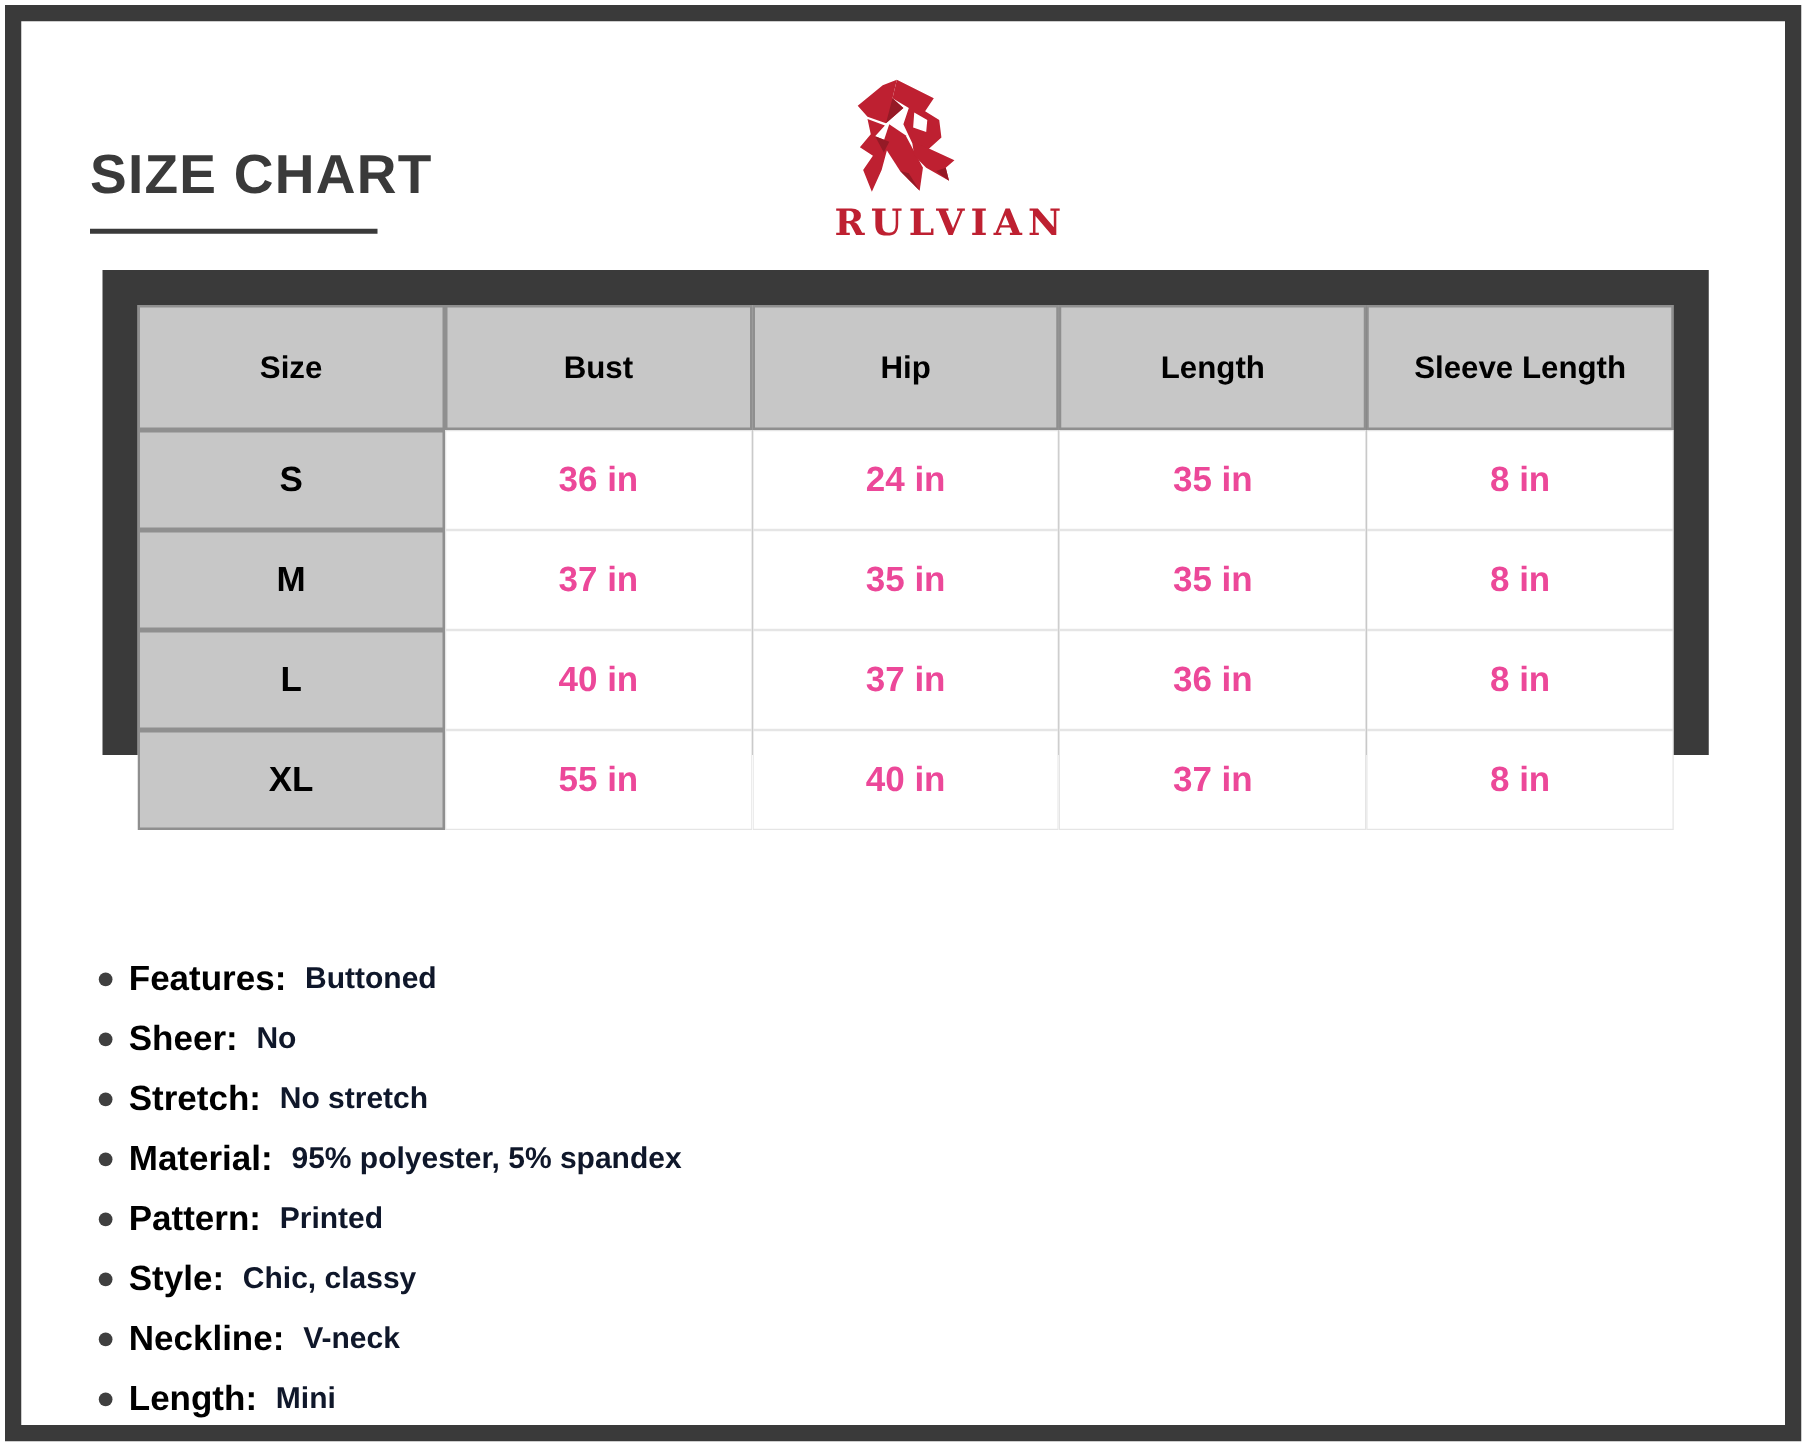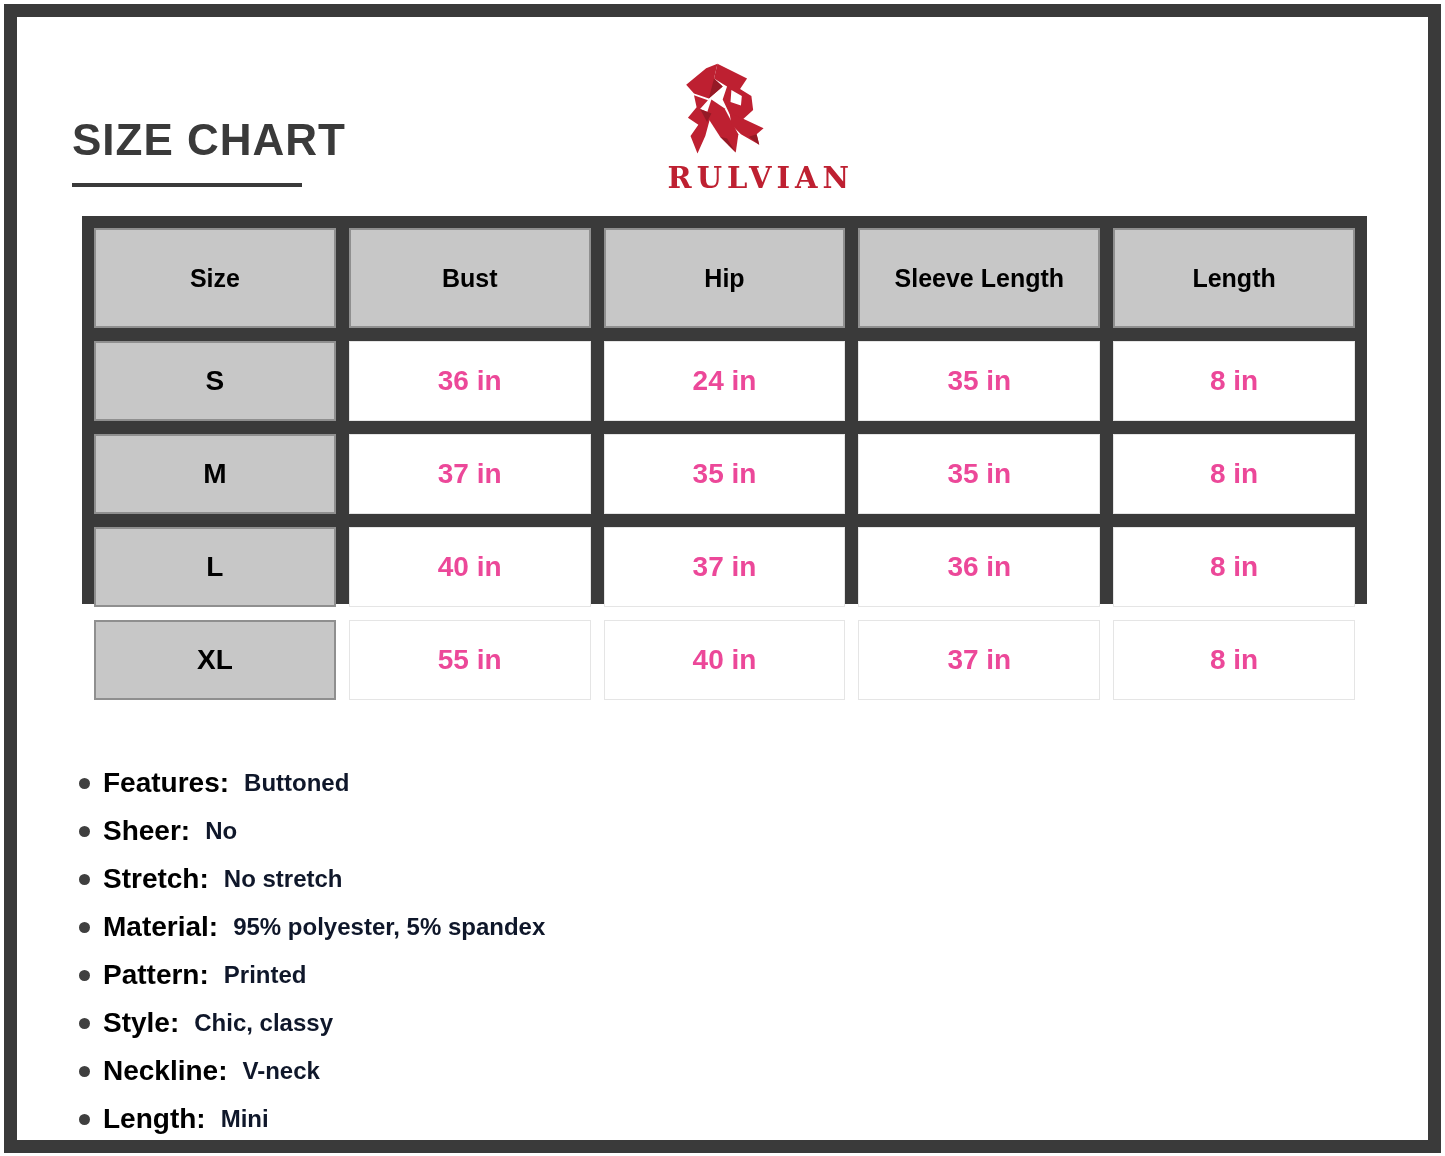--- a/index.html
+++ b/index.html
@@ -29,21 +29,21 @@
     font-family:"DejaVu Serif", serif; font-weight:bold;
     font-size:29px; letter-spacing:5px; color:var(--accent,#be2031);
   }
 
   
   .size-table {
     position:absolute; left:65px; top:199px; width:1285px; height:388px;
     background:var(--frame,#3a3a3a);
     display:grid; grid-template-columns:repeat(5,1fr);
     grid-template-rows:100px 80px 80px 80px 80px;
-    gap:13px; padding:12px;
+    padding:28px;
   }
   .cell { display:flex; align-items:center; justify-content:center; }
   .cell.hd {
     background:#c7c7c7; color:#000; font-weight:bold; font-size:25px;
     box-shadow: inset 0 0 0 2px rgba(0,0,0,0.28);
   }
   .cell.val {
     background:#ffffff; color:#ec4899; font-weight:bold; font-size:28px;
     box-shadow: inset 0 0 0 1px rgba(0,0,0,0.10);
   }
@@ -83,22 +83,22 @@
       <path fill="var(--accent-dark,#951a26)" d="M30,61 L43,66 L38,76 Z"></path>
       <path fill="var(--accent-dark,#951a26)" d="M71,111 L53,93 L61,95 Z"></path>
     </svg>
     <span class="brand-name">RULVIAN</span>
   </div>
 
   <div class="size-table">
       <div class="cell hd">Size</div>
       <div class="cell hd">Bust</div>
       <div class="cell hd">Hip</div>
+      <div class="cell hd">Length</div>
       <div class="cell hd">Sleeve Length</div>
-      <div class="cell hd">Length</div>
       <div class="cell hd row-hd">S</div>
       <div class="cell val">36 in</div>
       <div class="cell val">24 in</div>
       <div class="cell val">35 in</div>
       <div class="cell val">8 in</div>
       <div class="cell hd row-hd">M</div>
       <div class="cell val">37 in</div>
       <div class="cell val">35 in</div>
       <div class="cell val">35 in</div>
       <div class="cell val">8 in</div>

